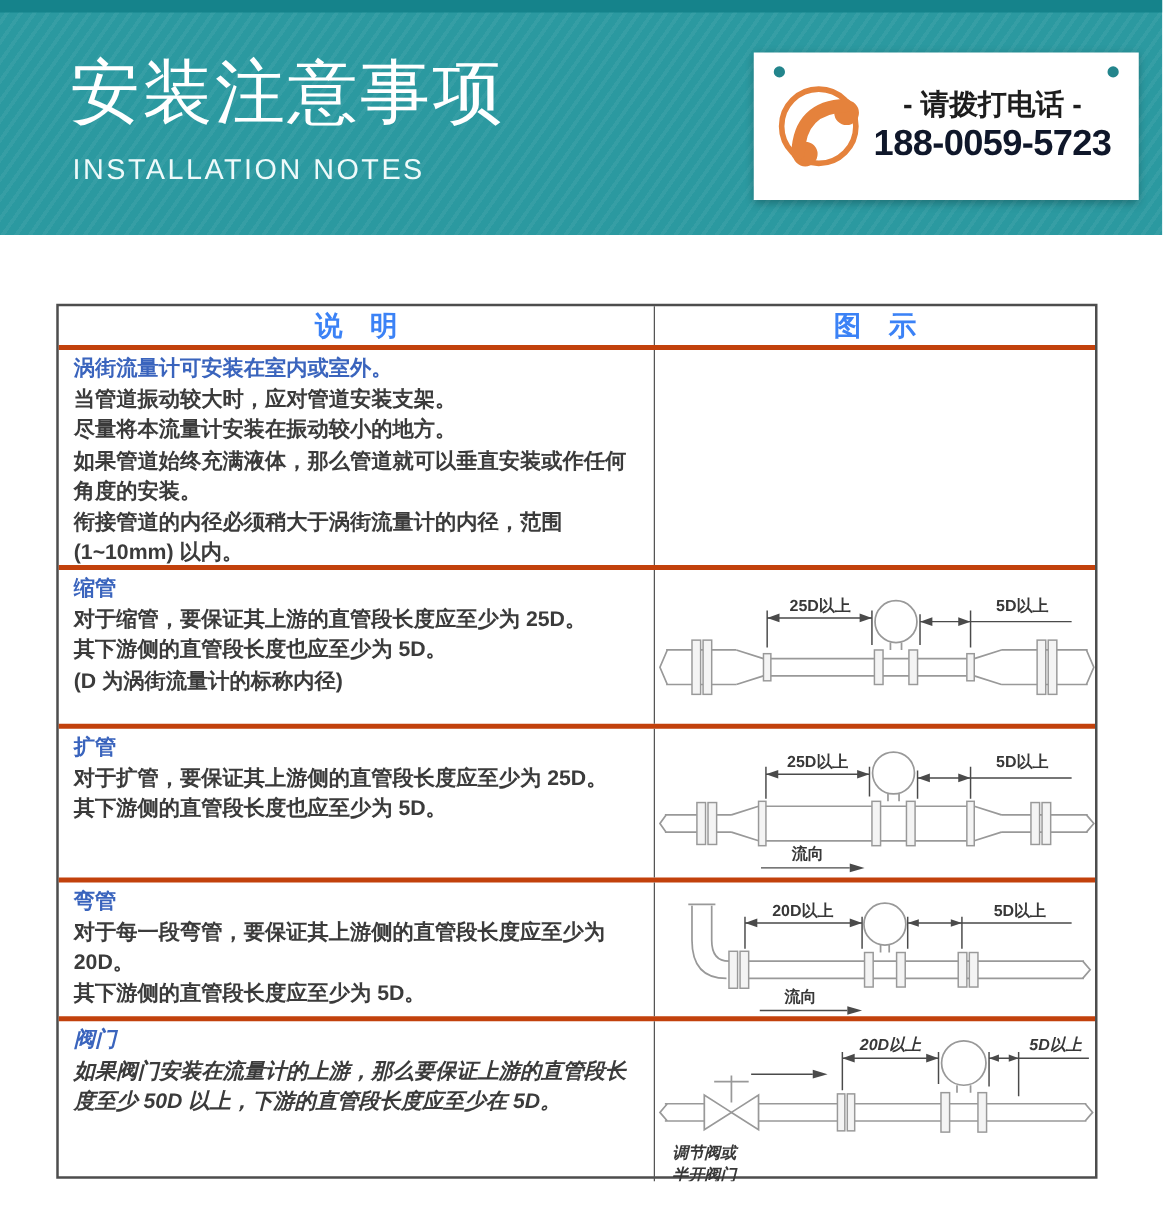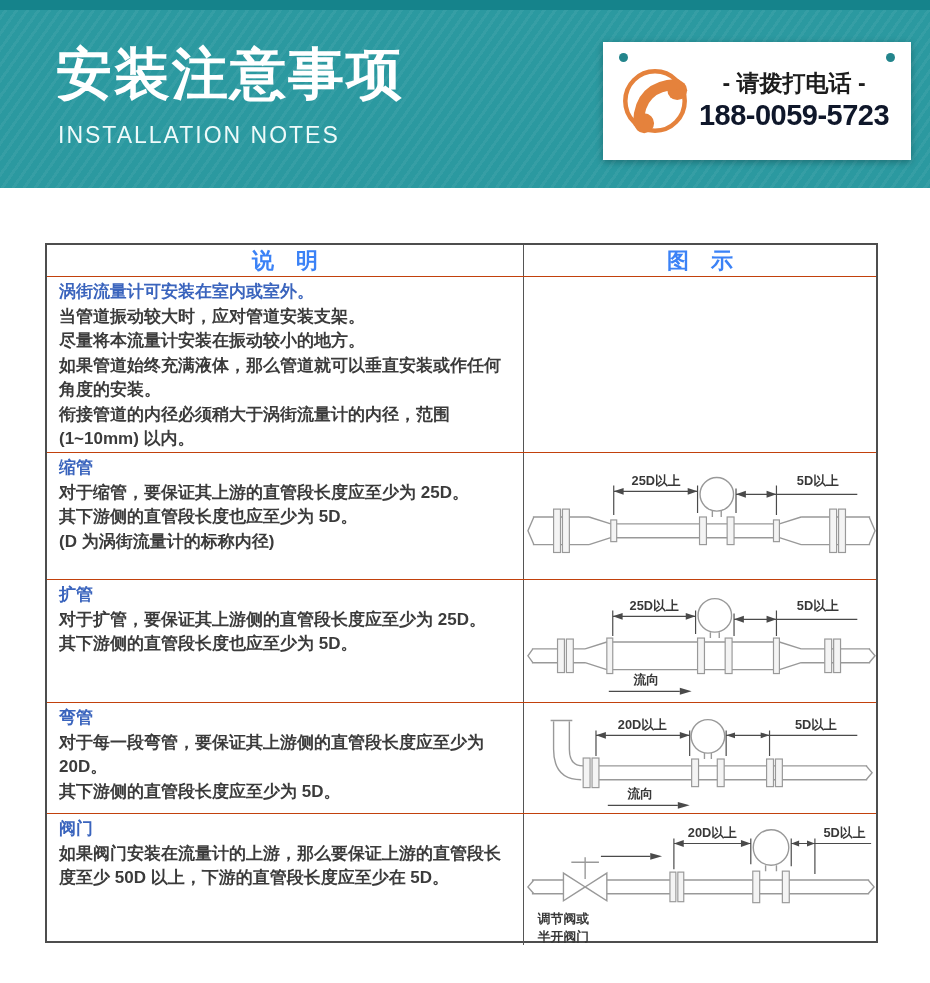--- a/index.html
+++ b/index.html
@@ -5,45 +5,45 @@
   html,body{margin:0;padding:0;background:#fff;}
   body{font-family:"Liberation Sans",sans-serif;}
   #page{position:relative;width:930px;height:983px;background:#fff;overflow:hidden;}
 
   
   .banner{position:absolute;left:0;top:0;width:930px;height:188px;
     background-color:#2b99a0;
     background-image:repeating-linear-gradient(125deg,rgba(255,255,255,.05) 0 3px,rgba(255,255,255,0) 3px 9px);}
   .banner-topstrip{position:absolute;left:0;top:0;width:930px;height:10px;background:#15838b;}
   .page-title{position:absolute;left:56px;top:40px;margin:0;font-size:56px;line-height:1.2;
-    font-weight:700;color:#ffffff;letter-spacing:2px;}
+    font-weight:400;color:#ffffff;letter-spacing:2px;}
   .page-subtitle{position:absolute;left:58px;top:122px;margin:0;font-size:23px;color:#eefafa;
     letter-spacing:2px;font-weight:400;}
 
   
   .phone-card{position:absolute;left:603px;top:42px;width:308px;height:118px;background:#ffffff;
     box-shadow:0 2px 7px rgba(0,0,0,.28);display:flex;align-items:center;padding:0 14px 0 16px;box-sizing:border-box;}
   .pin{position:absolute;width:9px;height:9px;border-radius:50%;background:#23858c;top:11px;}
   .pin.left{left:16px;} .pin.right{right:16px;}
   .phone-icon{width:72px;height:72px;flex:0 0 72px;}
   .phone-text{flex:1;text-align:center;line-height:1.15;}
   .phone-label{font-size:23px;font-weight:bold;color:#1d1d1d;}
   .phone-number{font-size:29px;font-weight:bold;color:#0f172a;margin-top:3px;letter-spacing:-0.5px;}
 
   
   .notes-table{position:absolute;left:45px;top:243px;width:833px;height:700px;
     border:2px solid #4d4d4d;box-sizing:border-box;background:#fff;}
-  .t-row{display:flex;border-top:1px solid #c2410c;box-sizing:border-box;}
+  .t-row{display:flex;border-top:4px solid #c2410c;box-sizing:border-box;}
   .t-row:first-child{border-top:none;}
   .c-left{width:477px;box-sizing:border-box;border-right:1px solid #555;padding:3px 10px 0 12px;}
   .c-right{flex:1;box-sizing:border-box;overflow:hidden;}
   .t-head{height:31px;align-items:center;}
   .t-head .c-left,.t-head .c-right{display:flex;align-items:center;justify-content:center;
     padding:0;height:100%;color:#3b82f6;font-size:22px;font-weight:bold;}
-  .r1{height:176px;} .r2{height:127px;} .r3{height:123px;} .r4{height:111px;} .r5{height:132px;}
+  .r1{height:176px;} .r2{height:127px;} .r3{height:123px;} .r4{height:111px;} .r5{height:132px;font-style:italic;}
   .c-left p{margin:0;font-size:17px;line-height:24.5px;font-weight:bold;color:#3b3b3b;}
   .c-left p.hl,.c-left p.row-title{color:#3a64bd;}
   .diag{display:block;margin-top:2px;width:355px;}
 
   
   .pl{stroke:#999;stroke-width:1.4;fill:none;}
   .fl{stroke:#999;stroke-width:1.2;fill:#f4f4f4;}
   .dm{stroke:#4a4a4a;stroke-width:1.2;fill:none;}
   .ah{fill:#4a4a4a;stroke:none;}
   .dt{font-size:13px;font-weight:bold;fill:#383838;}

